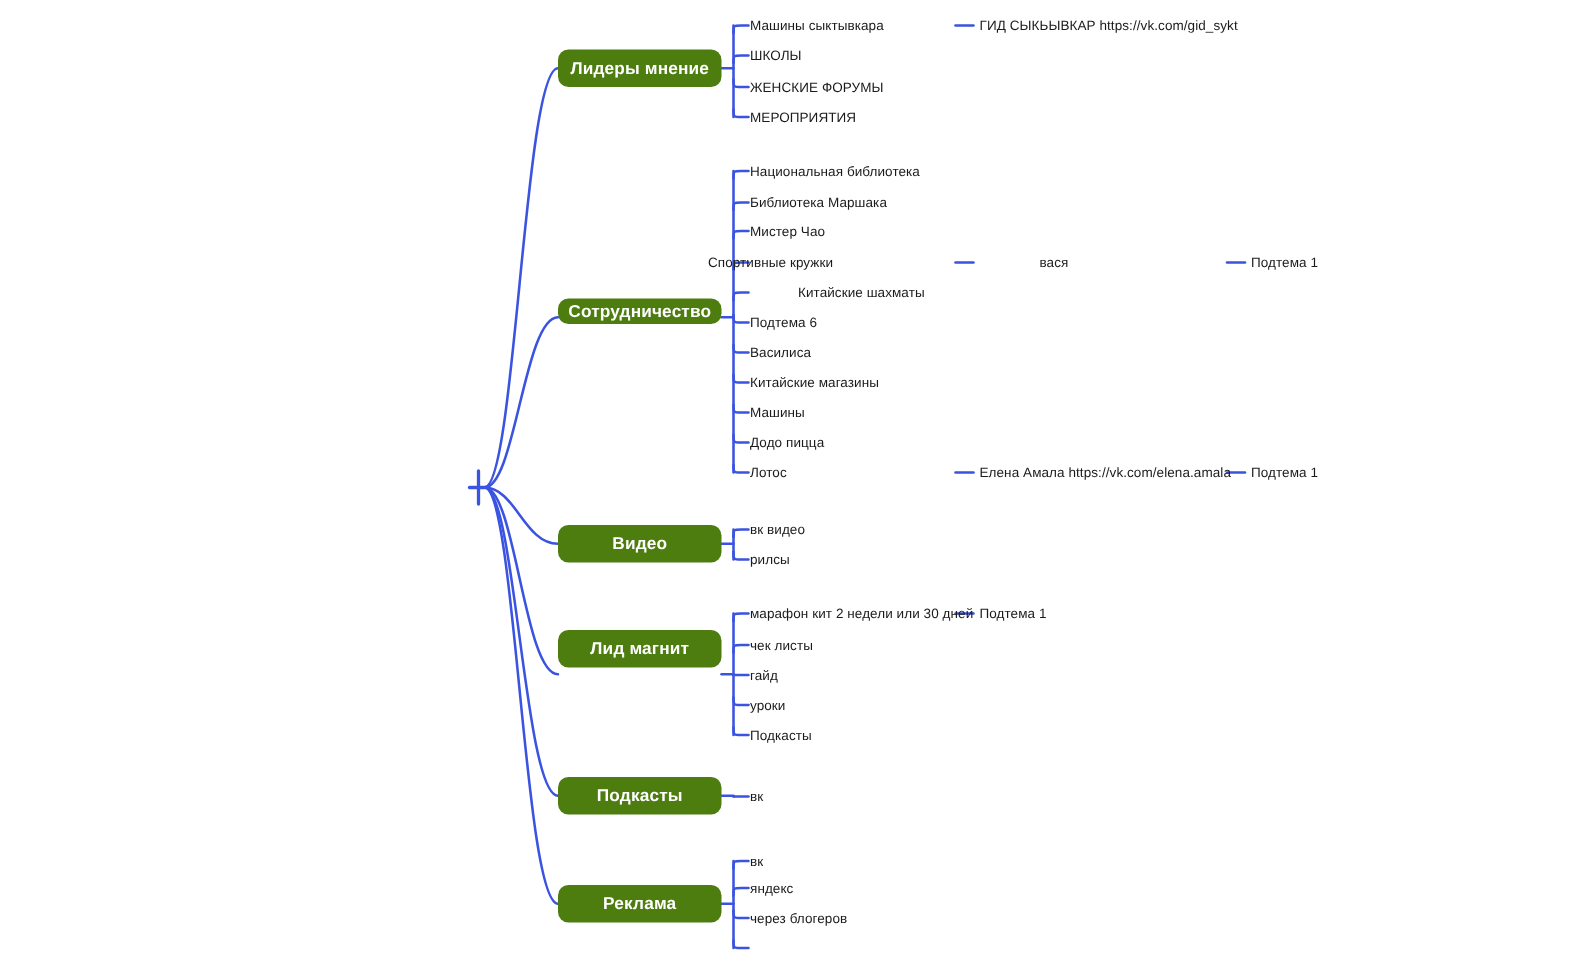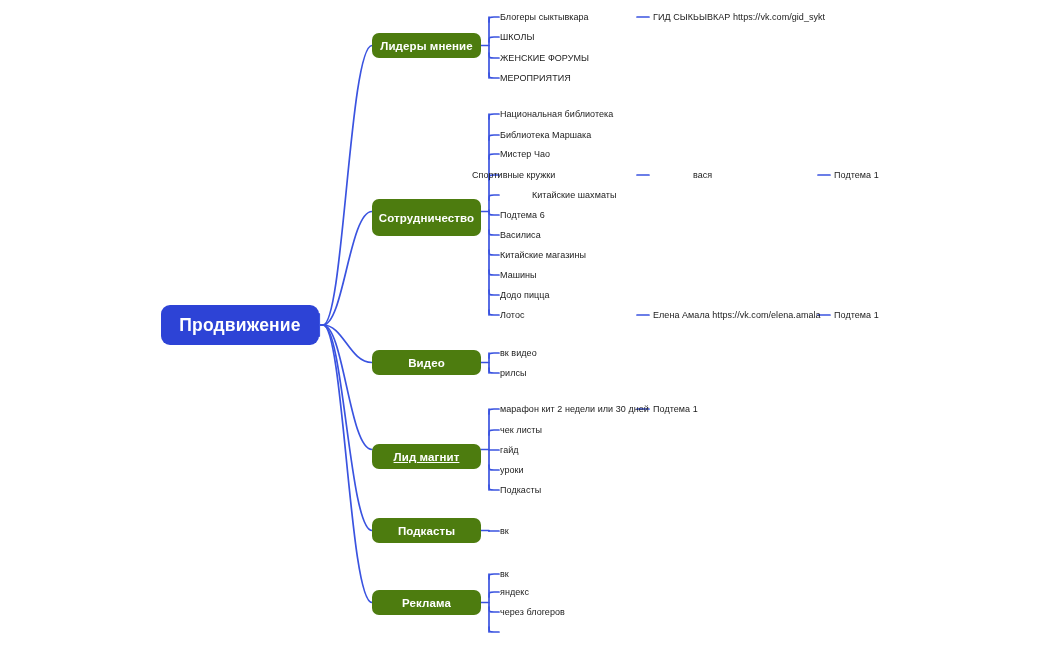--- a/index.html
+++ b/index.html
@@ -118,47 +118,46 @@
     <path d="M 489 531 L 499 531" fill="none" stroke="#3a53e0" stroke-width="1.7" stroke-linecap="round"></path>
     <path d="M 323 325 C 343.58 325 349.46 602.5 372 602.5" fill="none" stroke="#3a53e0" stroke-width="1.7" stroke-linecap="round"></path>
     <path d="M 481 602.5 L 489 602.5" fill="none" stroke="#3a53e0" stroke-width="1.7" stroke-linecap="round"></path>
     <path d="M 489 574 L 489 632" fill="none" stroke="#3a53e0" stroke-width="1.7" stroke-linecap="round"></path>
     <path d="M 489 579 C 489 574 489 574 494 574 L 499 574" fill="none" stroke="#3a53e0" stroke-width="1.7" stroke-linecap="round"></path>
     <path d="M 489 597 C 489 592 489 592 494 592 L 499 592" fill="none" stroke="#3a53e0" stroke-width="1.7" stroke-linecap="round"></path>
     <path d="M 489 607 C 489 612 489 612 494 612 L 499 612" fill="none" stroke="#3a53e0" stroke-width="1.7" stroke-linecap="round"></path>
     <path d="M 489 627 C 489 632 489 632 494 632 L 499 632" fill="none" stroke="#3a53e0" stroke-width="1.7" stroke-linecap="round"></path>
   </svg>
 <div id="layer">
-    <div class="root-node" style="left: 161px; top: 305px; width: 158px; height: 40px;">Продвижение</div>
     <div class="branch-node" style="left: 372px; top: 33px; width: 109px; height: 25px;">Лидеры мнение</div>
-    <div class="leaf-label lv2" style="left: 500px; top: 12px;">Блогеры сыктывкара</div>
+    <div class="leaf-label lv2" style="left: 500px; top: 12px;">Машины сыктывкара</div>
     <div class="leaf-label lv3" style="left: 653px; top: 12px;">ГИД СЫКЬЫВКАР  https://vk.com/gid_sykt</div>
     <div class="leaf-label lv2" style="left: 500px; top: 32px;">ШКОЛЫ</div>
     <div class="leaf-label lv2" style="left: 500px; top: 53px;">ЖЕНСКИЕ ФОРУМЫ</div>
     <div class="leaf-label lv2" style="left: 500px; top: 73px;">МЕРОПРИЯТИЯ</div>
-    <div class="branch-node" style="left: 372px; top: 199px; width: 109px; height: 37px;">Сотрудничество</div>
+    <div class="branch-node" style="left: 372px; top: 199px; width: 109px; height: 17px;">Сотрудничество</div>
     <div class="leaf-label lv2" style="left: 500px; top: 109px;">Национальная библиотека</div>
     <div class="leaf-label lv2" style="left: 500px; top: 130px;">Библиотека Маршака</div>
     <div class="leaf-label lv2" style="left: 500px; top: 149px;">Мистер Чао</div>
     <div class="leaf-label lv2" style="left: 472px; top: 170px;">Спортивные кружки</div>
     <div class="leaf-label lv3" style="left: 653px; top: 170px; padding-left: 40px;">вася</div>
     <div class="leaf-label lv4" style="left: 834px; top: 170px;">Подтема 1</div>
     <div class="leaf-label lv2" style="left: 500px; top: 190px; padding-left: 32px;">Китайские шахматы</div>
     <div class="leaf-label lv2" style="left: 500px; top: 210px;">Подтема 6</div>
     <div class="leaf-label lv2" style="left: 500px; top: 230px;">Василиса</div>
     <div class="leaf-label lv2" style="left: 500px; top: 250px;">Китайские магазины</div>
     <div class="leaf-label lv2" style="left: 500px; top: 270px;">Машины</div>
     <div class="leaf-label lv2" style="left: 500px; top: 290px;">Додо пицца</div>
     <div class="leaf-label lv2" style="left: 500px; top: 310px;">Лотос</div>
     <div class="leaf-label lv3" style="left: 653px; top: 310px;">Елена Амала https://vk.com/elena.amala</div>
     <div class="leaf-label lv4" style="left: 834px; top: 310px;">Подтема 1</div>
     <div class="branch-node" style="left: 372px; top: 350px; width: 109px; height: 25px;">Видео</div>
     <div class="leaf-label lv2" style="left: 500px; top: 348px;">вк видео</div>
     <div class="leaf-label lv2" style="left: 500px; top: 368px;">рилсы</div>
-    <div class="branch-node" style="left: 372px; top: 444px; width: 109px; height: 25px; text-decoration: underline;">Лид магнит</div>
+    <div class="branch-node" style="left: 372px; top: 420px; width: 109px; height: 25px;">Лид магнит</div>
     <div class="leaf-label lv2" style="left: 500px; top: 404px;">марафон кит 2 недели или 30 дней</div>
     <div class="leaf-label lv3" style="left: 653px; top: 404px;">Подтема 1</div>
     <div class="leaf-label lv2" style="left: 500px; top: 425px;">чек листы</div>
     <div class="leaf-label lv2" style="left: 500px; top: 445px;">гайд</div>
     <div class="leaf-label lv2" style="left: 500px; top: 465px;">уроки</div>
     <div class="leaf-label lv2" style="left: 500px; top: 485px;">Подкасты</div>
     <div class="branch-node" style="left: 372px; top: 518px; width: 109px; height: 25px;">Подкасты</div>
     <div class="leaf-label lv2" style="left: 500px; top: 526px;">вк</div>
     <div class="branch-node" style="left: 372px; top: 590px; width: 109px; height: 25px;">Реклама</div>
     <div class="leaf-label lv2" style="left: 500px; top: 569px;">вк</div>

